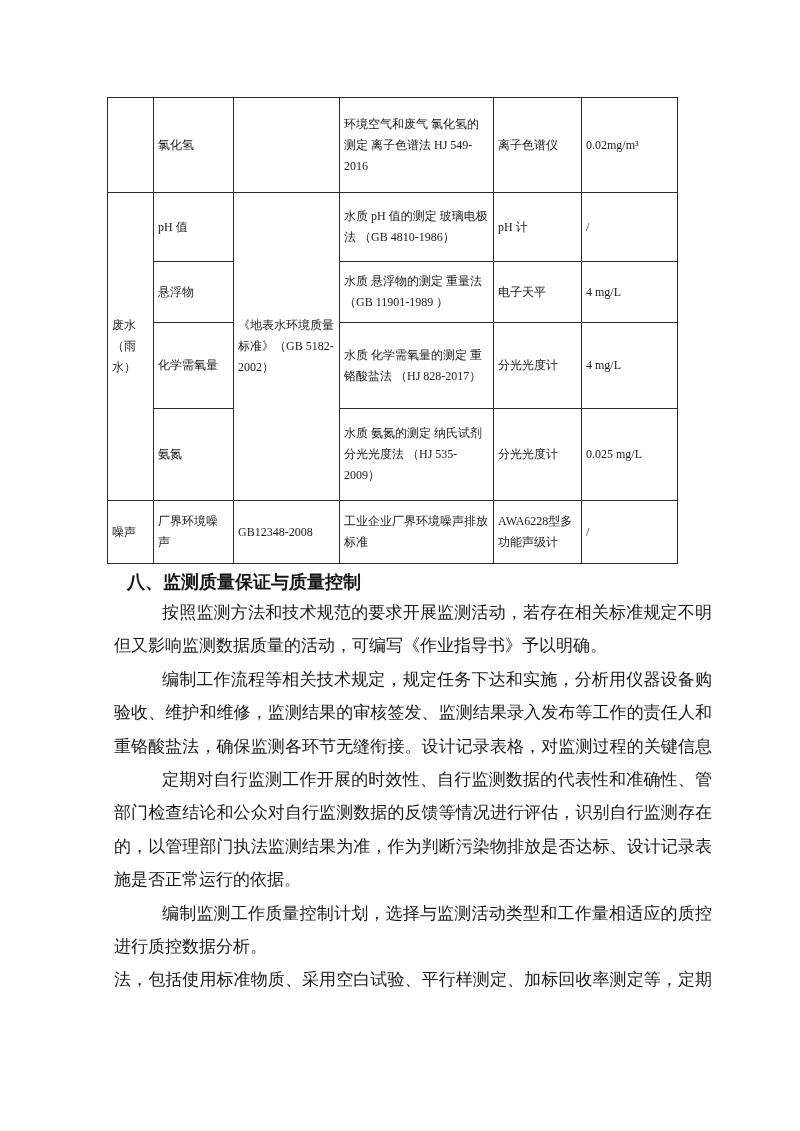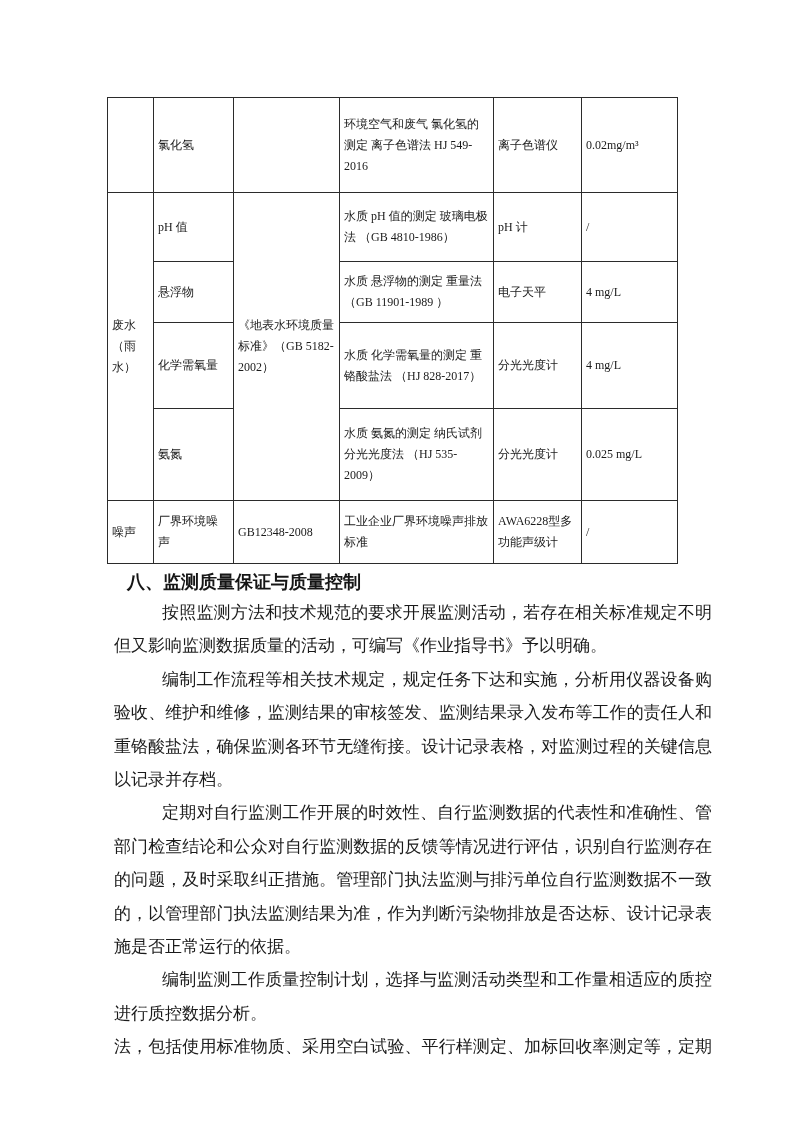--- a/index.html
+++ b/index.html
@@ -130,27 +130,25 @@
 
     <div class="para">
       <div class="pline first">按照监测方法和技术规范的要求开展监测活动，若存在相关标准规定不明确</div>
       <div class="pline end">但又影响监测数据质量的活动，可编写《作业指导书》予以明确。</div>
     </div>
 
     <div class="para">
       <div class="pline first">编制工作流程等相关技术规定，规定任务下达和实施，分析用仪器设备购买、</div>
       <div class="pline">验收、维护和维修，监测结果的审核签发、监测结果录入发布等工作的责任人和</div>
       <div class="pline">重铬酸盐法，确保监测各环节无缝衔接。设计记录表格，对监测过程的关键信息予</div>
-      <div class="pline end">以记录并存档。</div>
     </div>
 
     <div class="para">
       <div class="pline first">定期对自行监测工作开展的时效性、自行监测数据的代表性和准确性、管理</div>
       <div class="pline">部门检查结论和公众对自行监测数据的反馈等情况进行评估，识别自行监测存在</div>
-      <div class="pline">的问题，及时采取纠正措施。管理部门执法监测与排污单位自行监测数据不一致</div>
       <div class="pline">的，以管理部门执法监测结果为准，作为判断污染物排放是否达标、设计记录表格</div>
       <div class="pline end">施是否正常运行的依据。</div>
     </div>
 
     <div class="para">
       <div class="pline first">编制监测工作质量控制计划，选择与监测活动类型和工作量相适应的质控方</div>
       <div class="pline end">进行质控数据分析。</div>
       <div class="pline">法，包括使用标准物质、采用空白试验、平行样测定、加标回收率测定等，定期</div>
     </div>
   </div>

